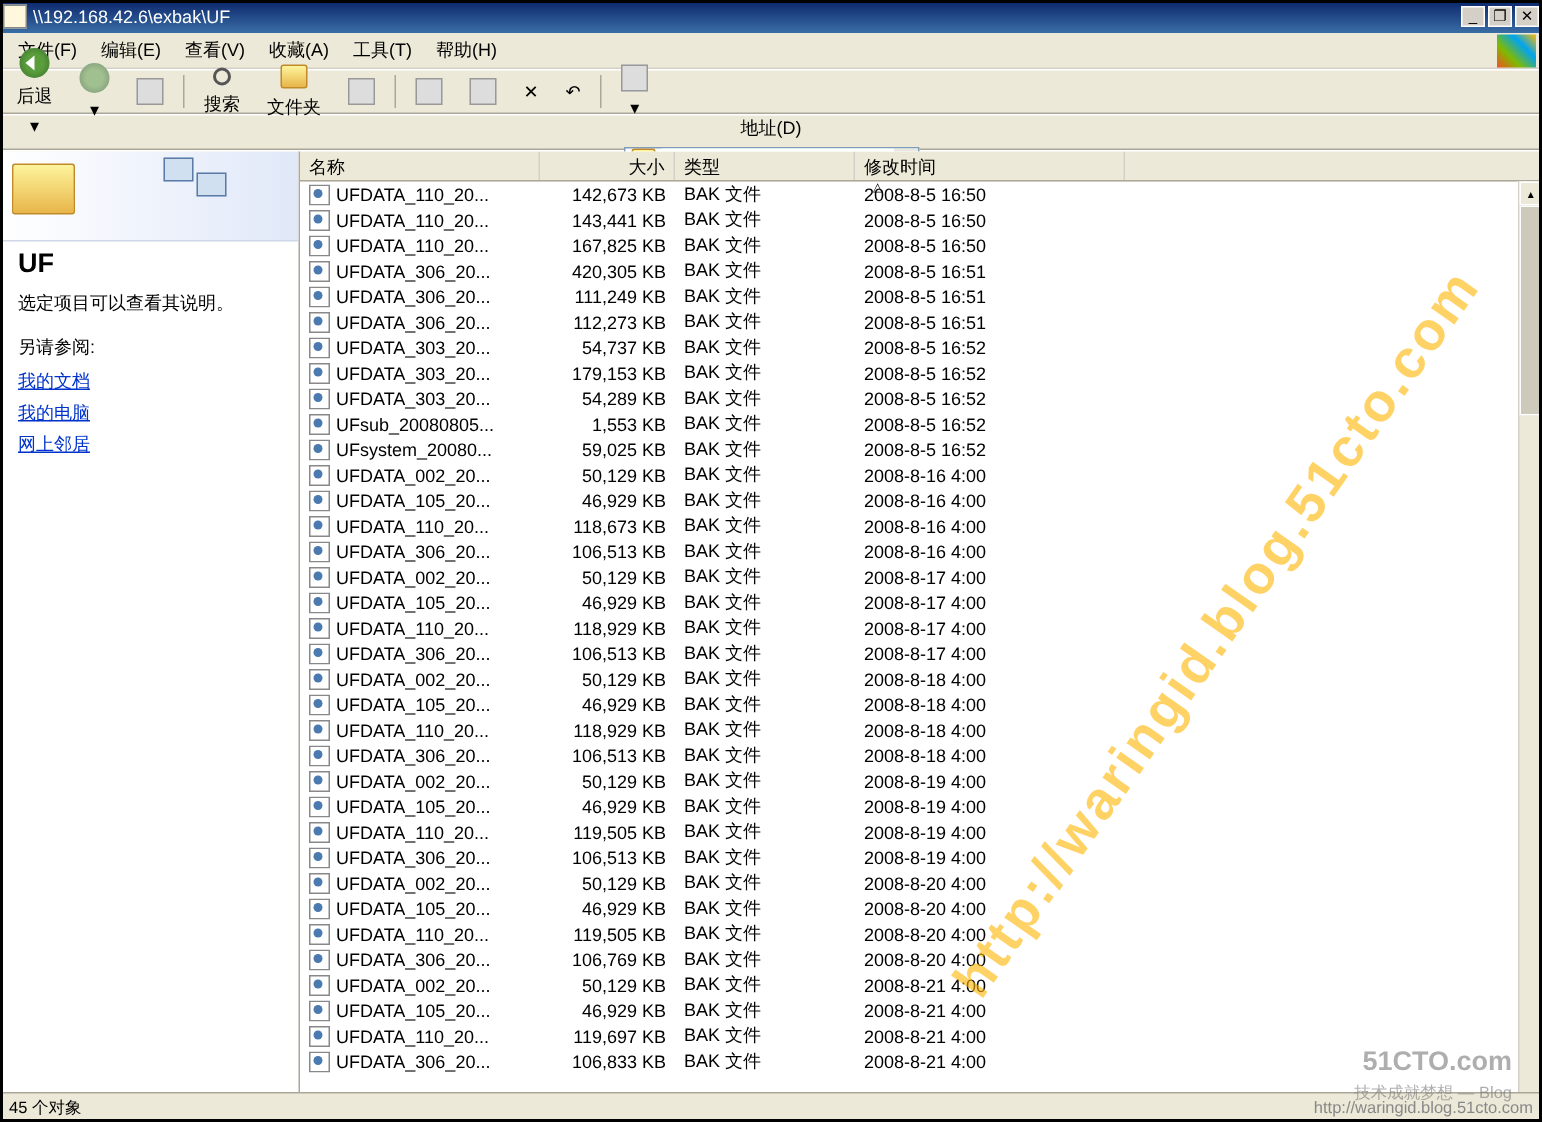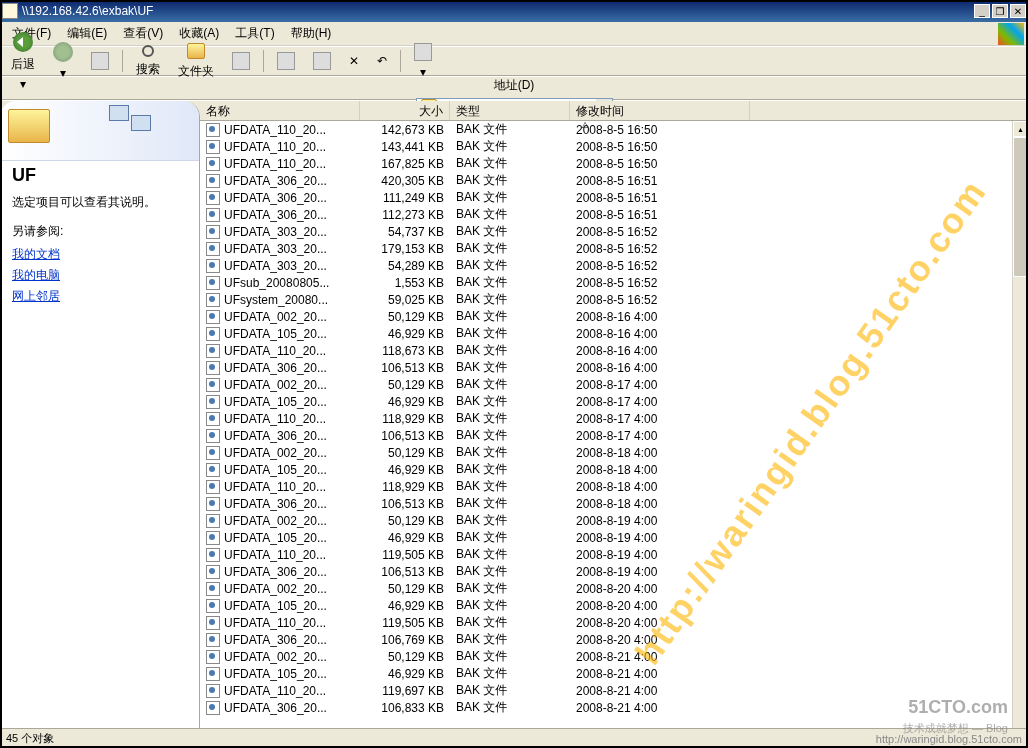--- a/index.html
+++ b/index.html
@@ -30,21 +30,21 @@
 .addr-label { padding: 0 4px; }
 .addr-input-wrap { flex: 1; display: flex; align-items: center; background: white; border: 1px solid #7f9db9; height: 20px; }
 .addr-input-wrap .folder-ico-big { width: 16px; height: 14px; margin: 0 4px; }
 .addr-input { flex: 1; border: none; outline: none; font-size: 12px; height: 100%; }
 .addr-drop { width: 16px; background: #e8e8e0; display: flex; align-items: center; justify-content: center; cursor: pointer; }
 .go-btn { display: flex; align-items: center; gap: 16px; cursor: pointer; padding: 0 4px; text-decoration: underline; }
 .go-arrow { width: 16px; height: 16px; border-radius: 50%; background: radial-gradient(circle, #5a9e3c 40%, #3a6e2c); position: relative; }
 .go-arrow::after { content: ""; position: absolute; right: 3px; top: 4px; border-left: 6px solid white; border-top: 4px solid transparent; border-bottom: 4px solid transparent; }
 
 .main { display: flex; height: 648px; border-top: 1px solid #fff; }
-.left-pane { width: 200px; background: #fff; border-right: 1px solid #aca899; padding: 0; overflow: hidden; border-radius: 16px; }
+.left-pane { width: 200px; background: #fff; border-right: 1px solid #aca899; padding: 0; overflow: hidden; }
 .left-header { height: 60px; background: linear-gradient(to right, #fff, #e0e8f8); border-bottom: 1px solid #d0d8e8; position: relative; padding: 8px; }
 .left-header .folder-icon-wrap { display: flex; align-items: center; gap: 8px; }
 .left-header .folder-icon-wrap .folder-ico-big { width: 42px; height: 34px; }
 .left-header .mini-decor { position: absolute; top: 4px; right: 40px; width: 50px; height: 30px; }
 .mini-decor .sq { position: absolute; width: 20px; height: 16px; border: 1px solid #5a7aa8; background: #d0e0f0; }
 .mini-decor .sq1 { top: 0; left: 0; }
 .mini-decor .sq2 { top: 10px; left: 22px; }
 .left-title { font-size: 18px; font-weight: bold; padding: 4px 12px; }
 .left-desc { font-size: 12px; padding: 4px 12px 12px; }
 .left-sub { font-size: 12px; padding: 0 12px 4px; }

